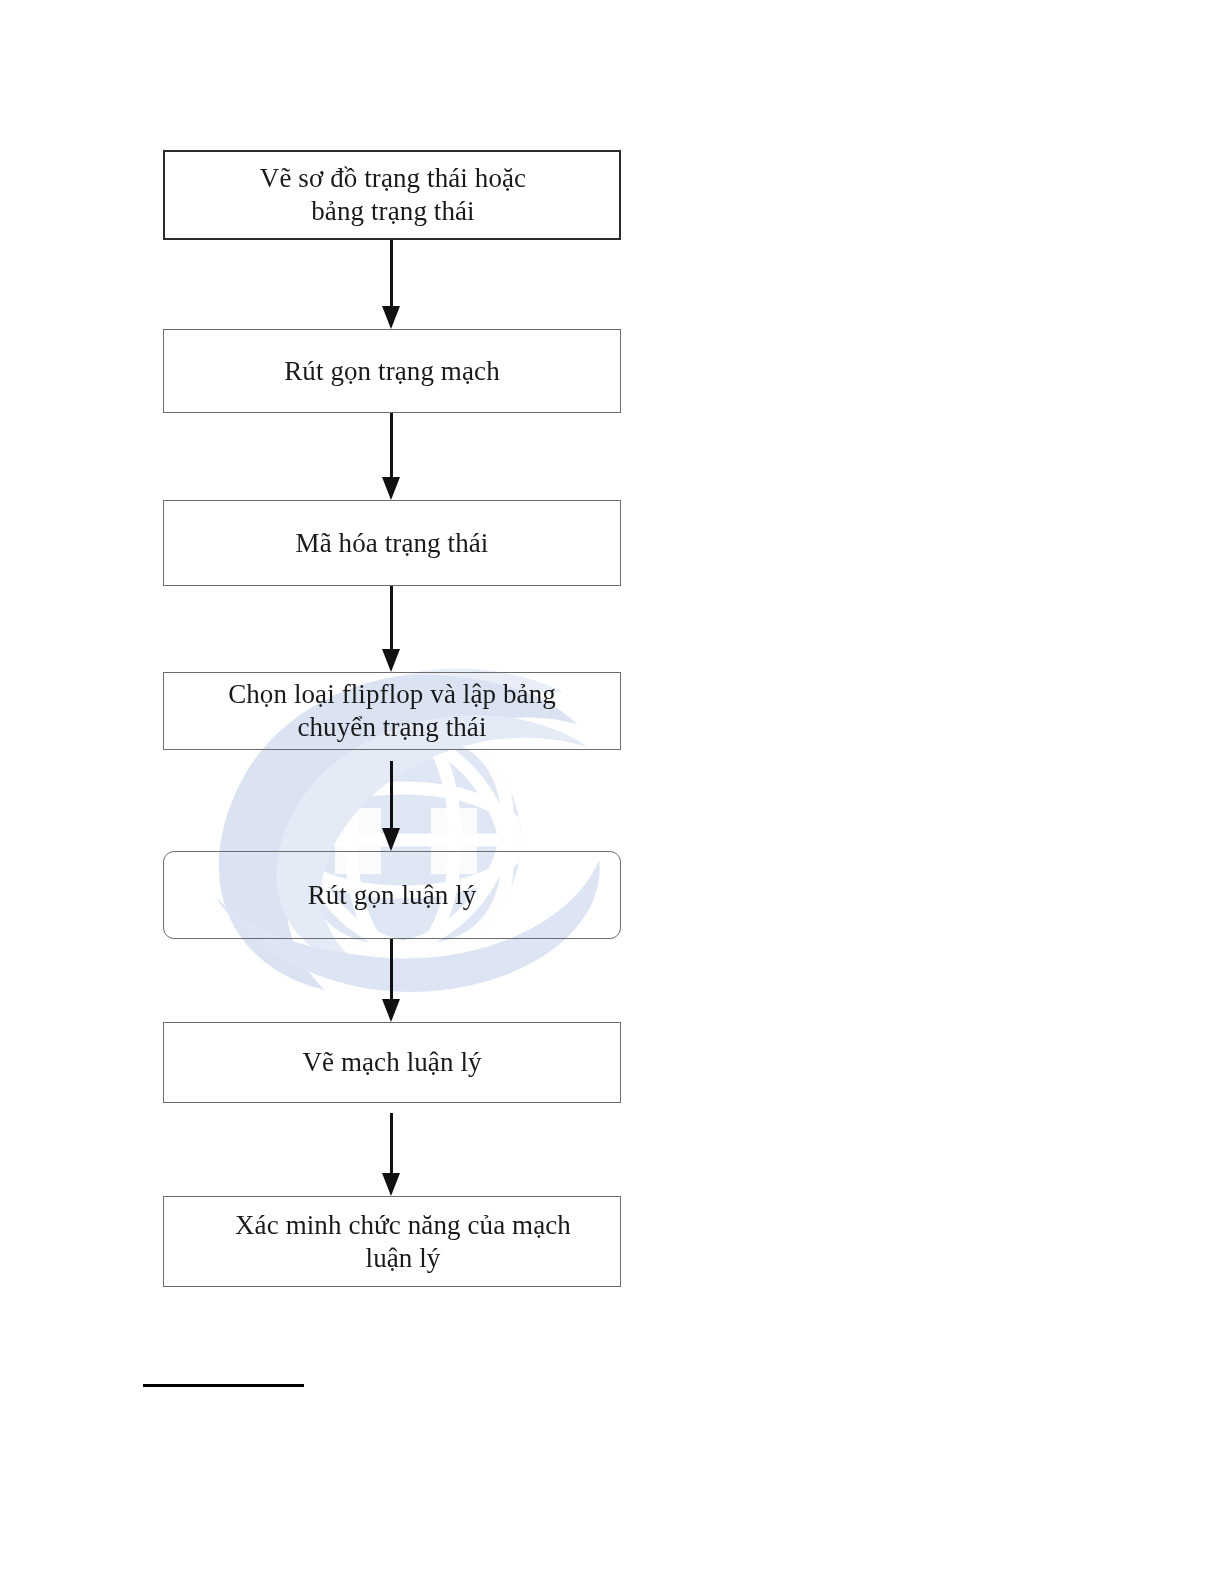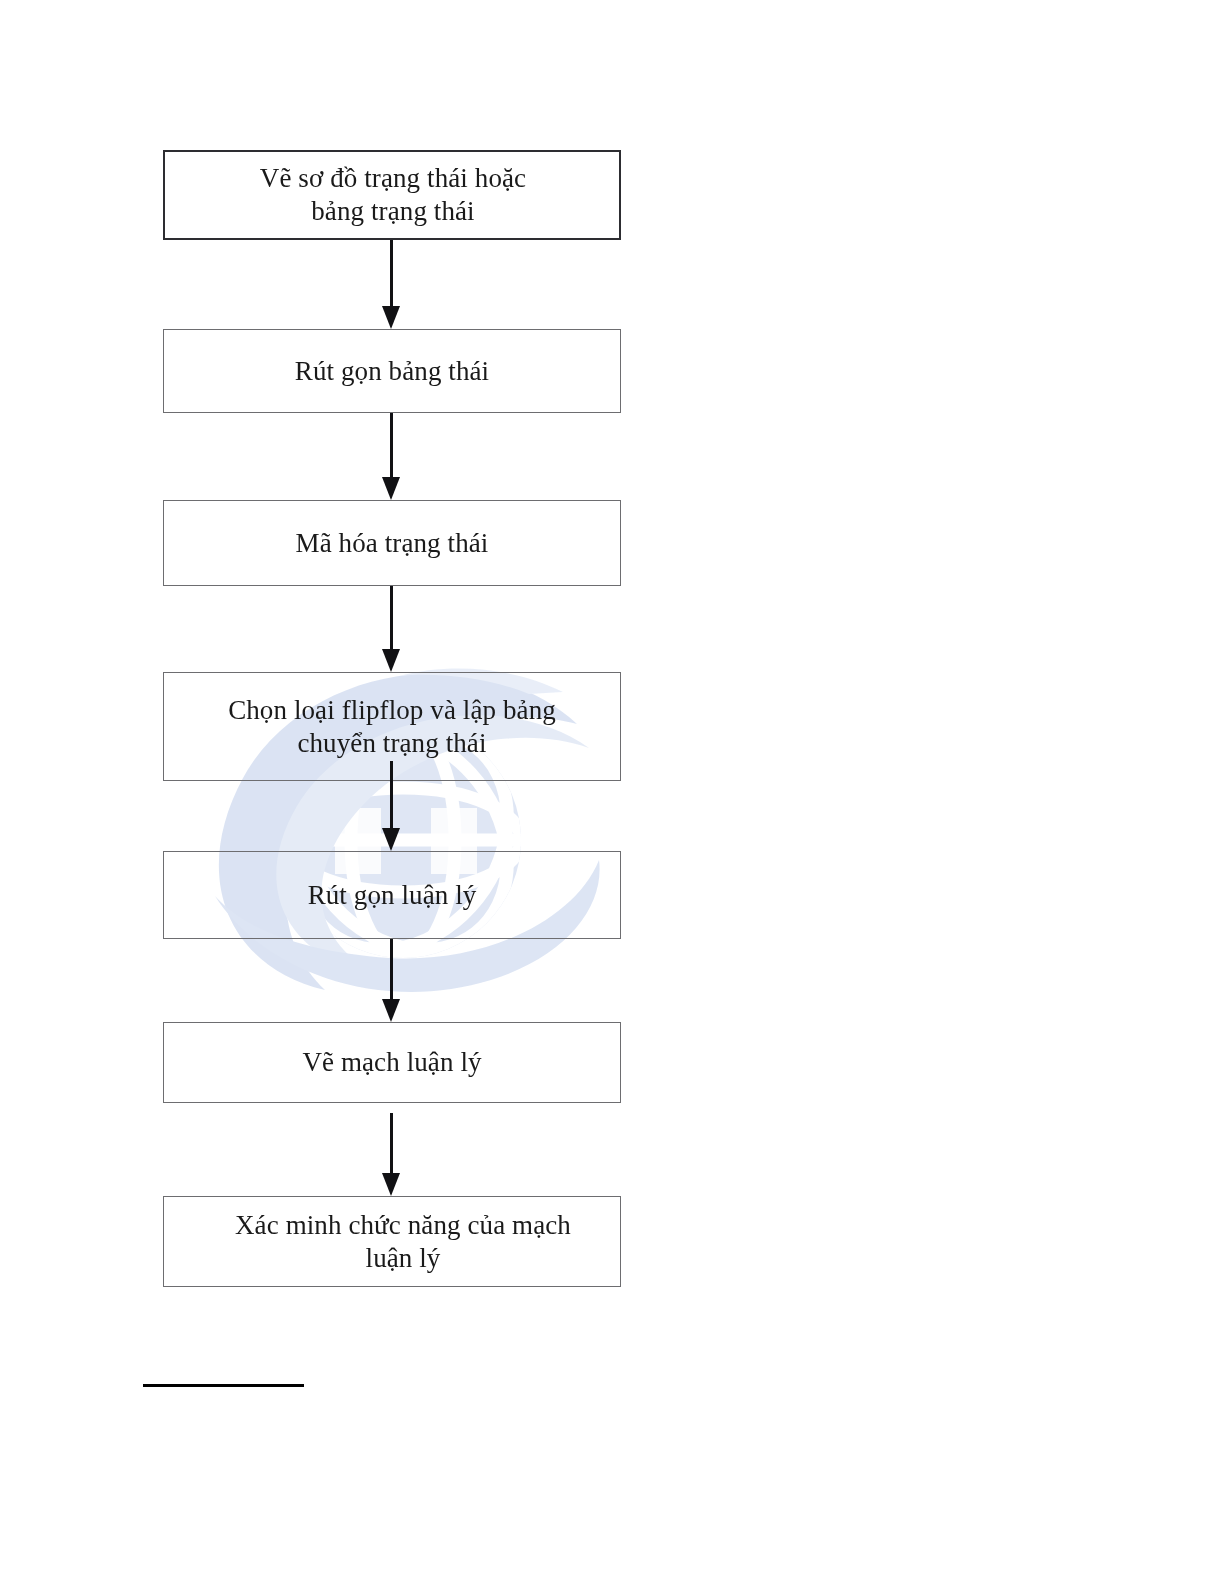--- a/index.html
+++ b/index.html
@@ -140,32 +140,32 @@
     <path d="M378 64 C330 40, 268 34, 214 48 C252 44, 306 50, 344 66 Z" fill="#dce5f5"></path>
   </svg>
 
   <div id="flowchart">
 
     <div class="node strong" style="left: 163px; top: 150px; width: 458px; height: 90px; border-color: rgb(45, 45, 49); color: rgb(26, 26, 26);">
       <span class="node-label">Vẽ sơ đồ trạng thái hoặc<br>bảng trạng thái</span>
     </div>
 
     <div class="node" style="left: 163px; top: 329px; width: 458px; height: 84px; border-color: rgb(109, 109, 112); color: rgb(26, 26, 26);">
-      <span class="node-label">Rút gọn bảng thái</span>
+      <span class="node-label">Rút gọn trạng mạch</span>
     </div>
 
     <div class="node" style="left: 163px; top: 500px; width: 458px; height: 86px; border-color: rgb(109, 109, 112); color: rgb(26, 26, 26);">
       <span class="node-label">Mã hóa trạng thái</span>
     </div>
 
-    <div class="node" style="left: 163px; top: 672px; width: 458px; height: 109px; border-color: rgb(109, 109, 112); color: rgb(26, 26, 26);">
+    <div class="node" style="left: 163px; top: 672px; width: 458px; height: 78px; border-color: rgb(109, 109, 112); color: rgb(26, 26, 26);">
       <span class="node-label">Chọn loại flipflop và lập bảng<br>chuyển trạng thái</span>
     </div>
 
-    <div class="node" style="left: 163px; top: 851px; width: 458px; height: 88px; border-color: rgb(109, 109, 112); color: rgb(26, 26, 26);">
+    <div class="node" style="left: 163px; top: 851px; width: 458px; height: 88px; border-color: rgb(109, 109, 112); color: rgb(26, 26, 26); border-radius: 11px;">
       <span class="node-label">Rút gọn luận lý</span>
     </div>
 
     <div class="node" style="left: 163px; top: 1022px; width: 458px; height: 81px; border-color: rgb(109, 109, 112); color: rgb(26, 26, 26);">
       <span class="node-label">Vẽ mạch luận lý</span>
     </div>
 
     <div class="node" style="left: 163px; top: 1196px; width: 458px; height: 91px; border-color: rgb(109, 109, 112); color: rgb(26, 26, 26); padding-left: 32px;">
       <span class="node-label">Xác minh chức năng của mạch<br>luận lý</span>
     </div>

